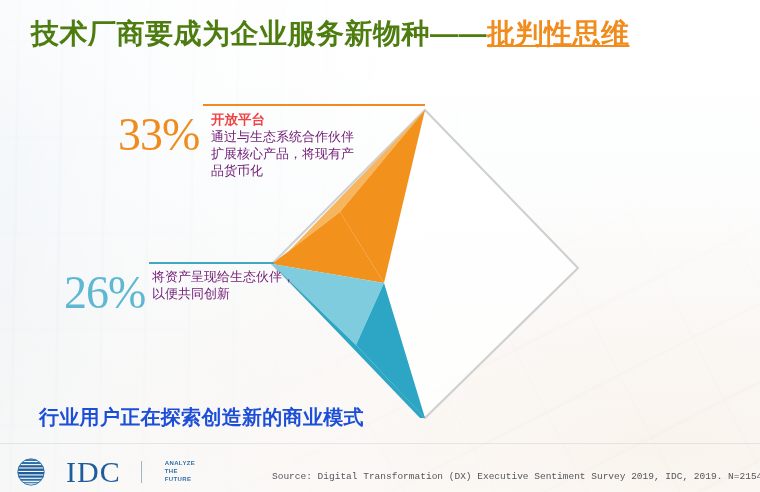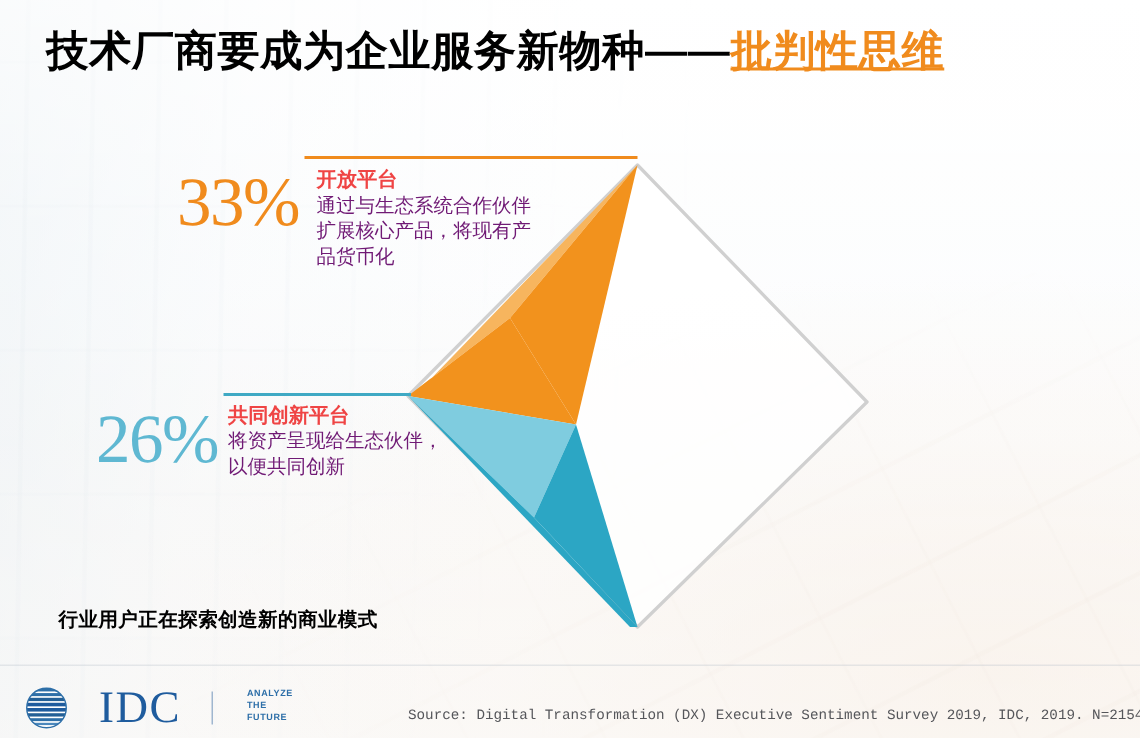--- a/index.html
+++ b/index.html
@@ -84,21 +84,21 @@
   .title {
     position: absolute;
     left: 31px;
     top: 17px;
     font-size: 28px;
     font-weight: bold;
     letter-spacing: .5px;
     white-space: nowrap;
     line-height: 1.2;
   }
-  .title .t-dark  { color: #000000; text-align: center; }
+  .title .t-dark  { color: #4d7c0f; text-align: center; }
   .title .t-orange{ color: #F08B1D; text-decoration: underline; }
 
   
   .graphic {
     position: absolute;
     left: 0;
     top: 0;
     width: 760px;
     height: 492px;
   }
@@ -147,23 +147,23 @@
   #callout-co-innovation { left: 64px; top: 262px; width: 320px; }
   #callout-co-innovation .rule { width: 125px; left: 85px; background: #3FA9C4; }
   #callout-co-innovation .pct  { left: 0px; top: 8px; color: #5FB8D2; font-size: 46px; letter-spacing: -1px; }
   #callout-co-innovation .txtwrap { left: 88px; top: 7px; width: 152px; }
 
   
   .caption {
     position: absolute;
     left: 39px;
     top: 404px;
-    font-size: 13px;
+    font-size: 20px;
     font-weight: bold;
-    color: #000000;
+    color: #1d4ed8;
     white-space: nowrap;
     letter-spacing: .3px;
   }
 
   
   .footer-rule {
     position: absolute;
     left: 0;
     top: 443px;
     width: 760px;
@@ -251,21 +251,20 @@
     <div class="txtwrap">
       <div class="hdr">开放平台</div>
       <div class="desc">通过与生态系统合作伙伴扩展核心产品，将现有产品货币化</div>
     </div>
   </div>
 
   <div class="callout" id="callout-co-innovation">
     <div class="rule"></div>
     <div class="pct">26%</div>
     <div class="txtwrap">
-      <div class="hdr">共同创新平台</div>
       <div class="desc">将资产呈现给生态伙伴，以便共同创新</div>
     </div>
   </div>
 
   <div class="caption">行业用户正在探索创造新的商业模式</div>
 
   <div class="footer-rule"></div>
 
   <div class="logo">
     <svg class="globe" viewBox="0 0 40 40">

